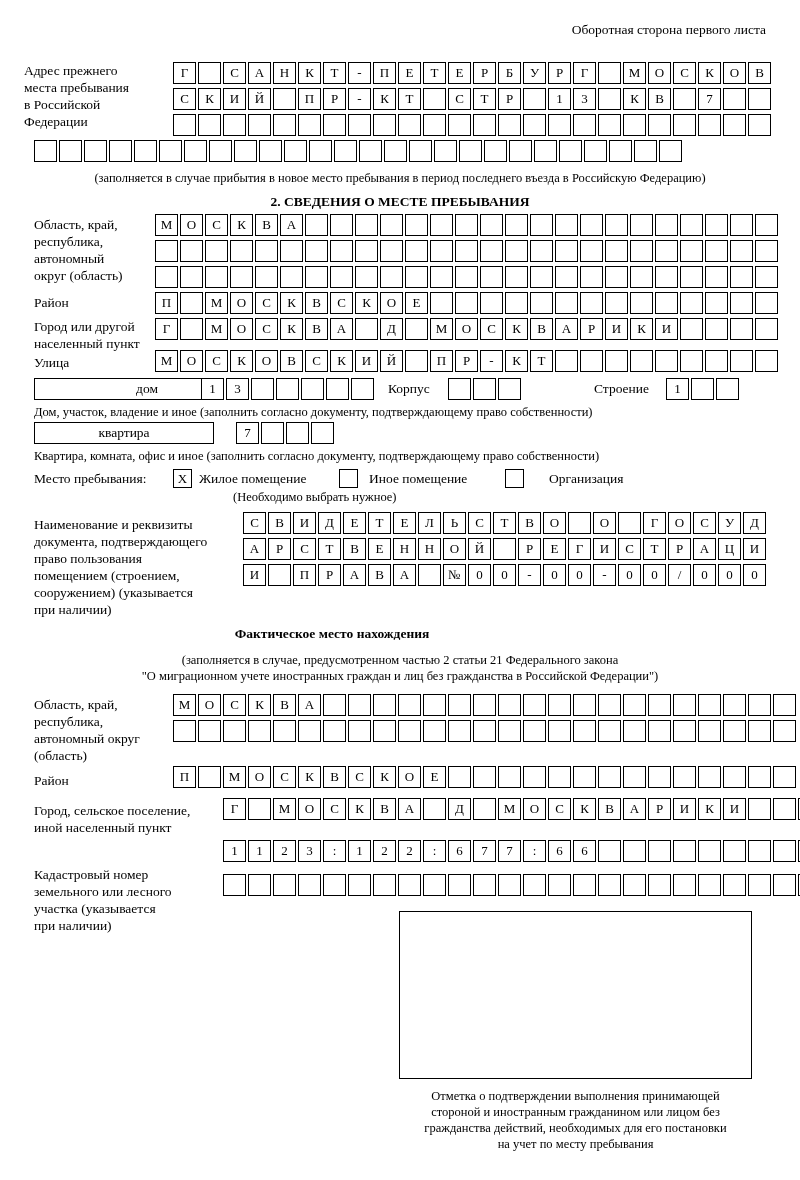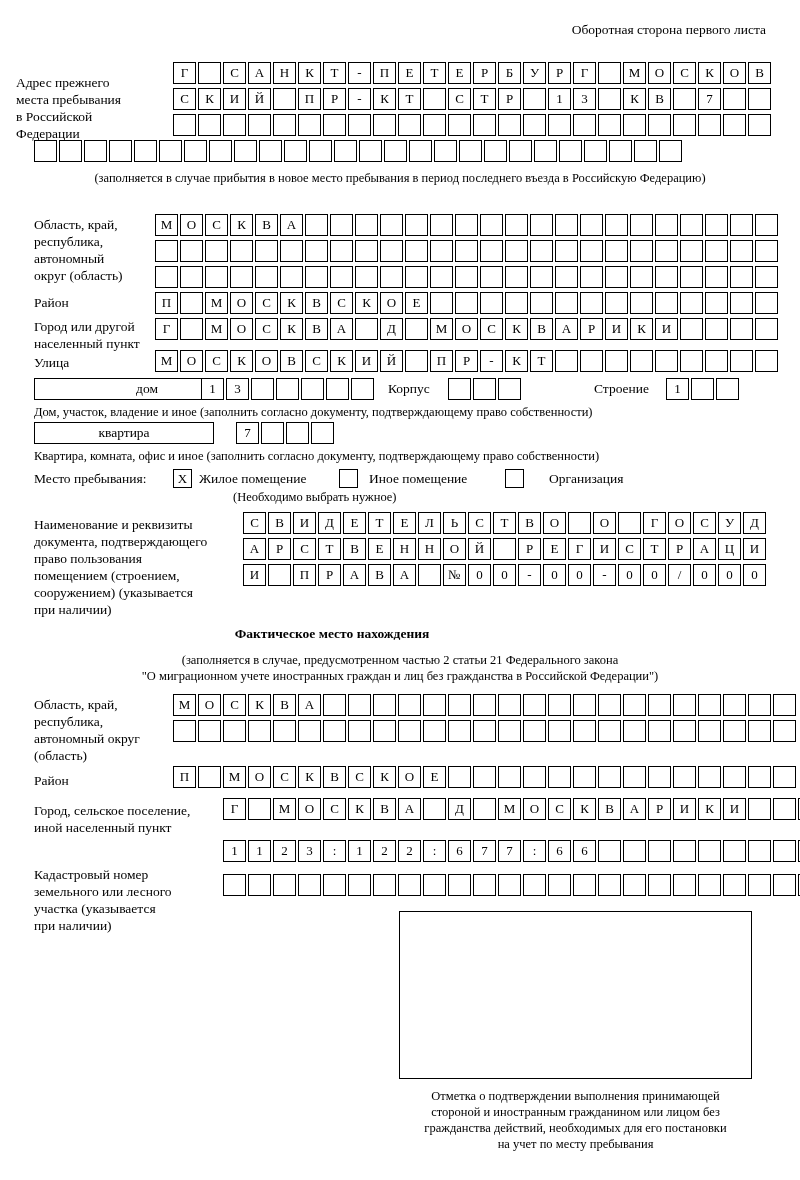--- a/index.html
+++ b/index.html
@@ -87,21 +87,21 @@
     text-align: center;
   }
 </style>
 </head>
 <body>
 
 <div class="page">
 
   <div class="header-right">Оборотная сторона первого листа</div>
 
-  <div class="label" style="left:16px; top:62px;margin-top:12px;">
+  <div class="label" style="left:24px; top:62px;">
     <div>Адрес прежнего</div>
     <div>места пребывания</div>
     <div>в Российской</div>
     <div>Федерации</div>
   </div>
 
   <div class="cells" id="prev-row-0" style="left:173px; top:62px;">
       <div class="cell">Г</div>
       <div class="cell"></div>
       <div class="cell">С</div>
@@ -203,20 +203,21 @@
       <div class="cell"></div>
       <div class="cell"></div>
       <div class="cell"></div>
       <div class="cell"></div>
       <div class="cell"></div>
       <div class="cell"></div>
     </div>
 
   <div class="note" style="left:34px; top:170px; width:732px;">(заполняется в случае прибытия в новое место пребывания в период последнего въезда в Российскую Федерацию)</div>
 
+  <div class="center bold" style="left:0; top:194px; width:800px;">2. СВЕДЕНИЯ О МЕСТЕ ПРЕБЫВАНИЯ</div>
 
   <div class="label" style="left:34px; top:216px;">
     <div>Область, край,</div>
     <div>республика,</div>
     <div>автономный</div>
     <div>округ (область)</div>
   </div>
   <div class="cells" id="reg-row-0" style="left:155px; top:214px;">
       <div class="cell">М</div>
       <div class="cell">О</div>

